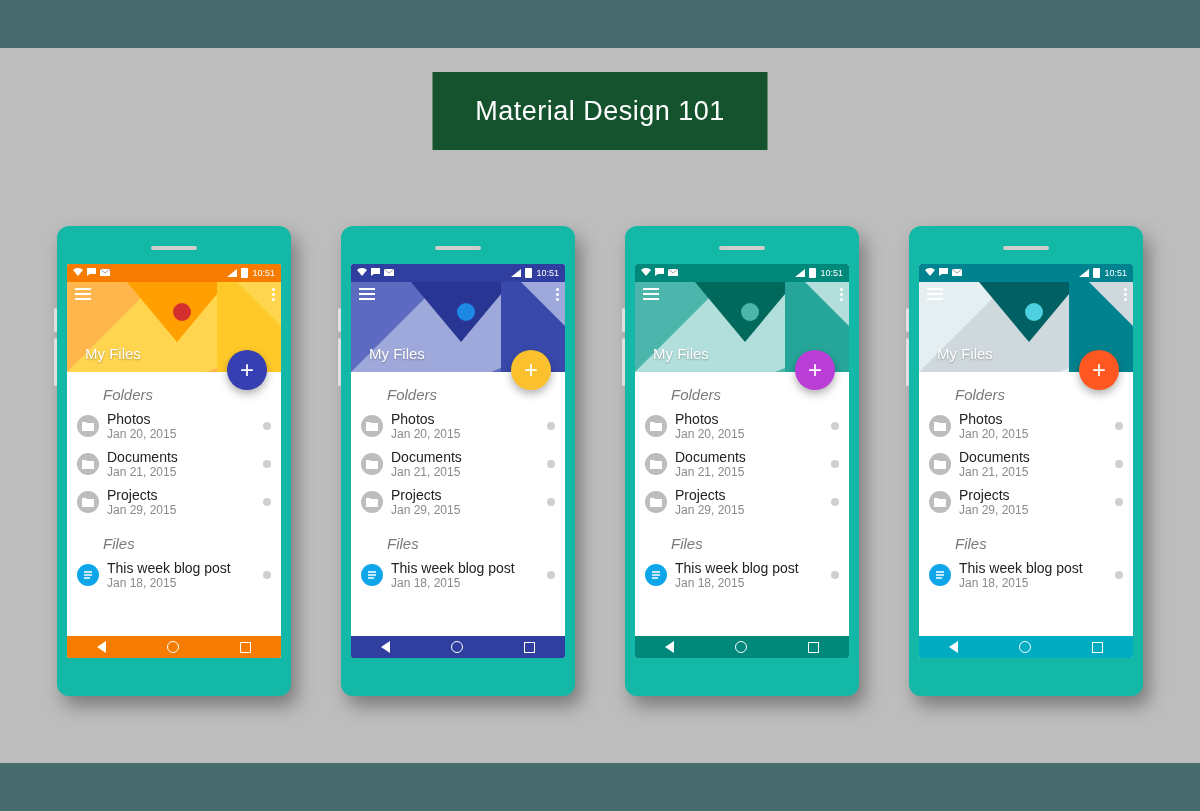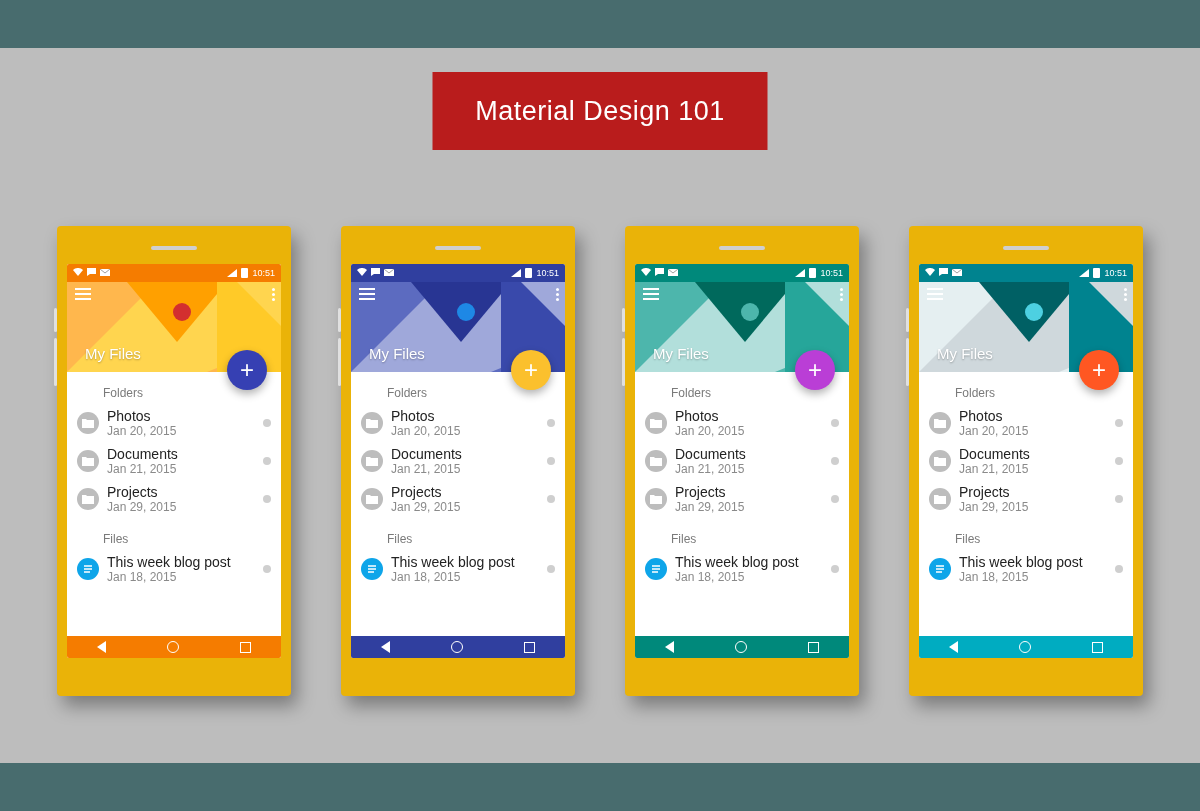--- a/index.html
+++ b/index.html
@@ -2,29 +2,29 @@
 <html><head>
 <meta charset="utf-8">
 <style>
 * { margin: 0; padding: 0; box-sizing: border-box; font-family: Arial, Helvetica, sans-serif; }
 body { width: 1200px; height: 811px; background: #486c6e; overflow: hidden; }
 .outer-band-top { height: 48px; background: #486c6e; }
 .outer-band-bottom { height: 48px; background: #486c6e; }
 .stage { height: 715px; background: #bdbdbd; position: relative; }
 
 .title-banner { position: absolute; top: 24px; left: 50%; transform: translateX(-50%);
-  background: #b91c1c; color: #fff; width: 335px; height: 78px;
+  background: #14532d; color: #fff; width: 335px; height: 78px;
   display: flex; align-items: center; justify-content: center;
   font-size: 27px; letter-spacing: 0.5px; }
 
 .phones-row { position: absolute; top: 178px; left: 0; right: 0; display: flex;
   justify-content: center; gap: 50px; }
 
 .phone {
-  width: 234px; height: 470px; background: #eab308; border-radius: 4px;
+  width: 234px; height: 470px; background: #14b8a6; border-radius: 12px;
   position: relative; box-shadow: 6px 10px 18px rgba(0,0,0,0.35);
 }
 .phone-speaker { position: absolute; top: 20px; left: 50%; transform: translateX(-50%);
   width: 46px; height: 4px; background: #cfcfcf; border-radius: 3px; }
 .phone-sidebtn { position: absolute; left: -3px; width: 3px; background: #e0e0e0; border-radius: 2px; }
 .phone-sidebtn.a { top: 82px; height: 24px; }
 .phone-sidebtn.b { top: 112px; height: 48px; }
 
 .screen { position: absolute; top: 38px; left: 10px; right: 10px; bottom: 38px;
   background: #fff; overflow: hidden; border-radius: 2px; }
@@ -44,21 +44,21 @@
 .hamburger span { height: 2px; background: #fff; display: block; }
 .appbar .title { position: absolute; bottom: 10px; left: 18px; color: #fff; font-size: 15px; font-weight: 500; text-shadow: 0 1px 2px rgba(0,0,0,.3); }
 
 .geo-layer { position: absolute; inset: 0; }
 
 .fab { position: absolute; top: 86px; right: 14px; width: 40px; height: 40px; border-radius: 50%;
   display: flex; align-items: center; justify-content: center; color: #fff; font-size: 24px;
   box-shadow: 0 4px 8px rgba(0,0,0,0.3); z-index: 5; }
 
 .content { position: absolute; top: 108px; left: 0; right: 0; bottom: 22px; background: #fff; overflow: hidden; }
-.section-label { font-size: 12px; color: #7a7a7a; padding: 14px 12px 4px 36px; }
+.section-label { font-size: 15px; color: #7a7a7a; padding: 14px 12px 4px 36px; font-style: italic; }
 .list-item { display: flex; align-items: center; padding: 4px 10px 4px 10px; gap: 8px; }
 .item-icon { width: 22px; height: 22px; border-radius: 50%; background: #bdbdbd; display:flex; align-items:center; justify-content:center; flex-shrink:0;}
 .item-icon.blue { background: #0ea5e9; }
 .item-text { flex: 1; }
 .item-title { font-size: 14px; color: #222; }
 .item-sub { font-size: 12px; color: #8a8a8a; }
 .item-info { width: 8px; height: 8px; border-radius: 50%; background: #cfcfcf; flex-shrink:0; }
 
 .navbar { position: absolute; bottom: 0; left: 0; right: 0; height: 22px; display: flex;
   align-items: center; justify-content: space-around; color: #fff; }

